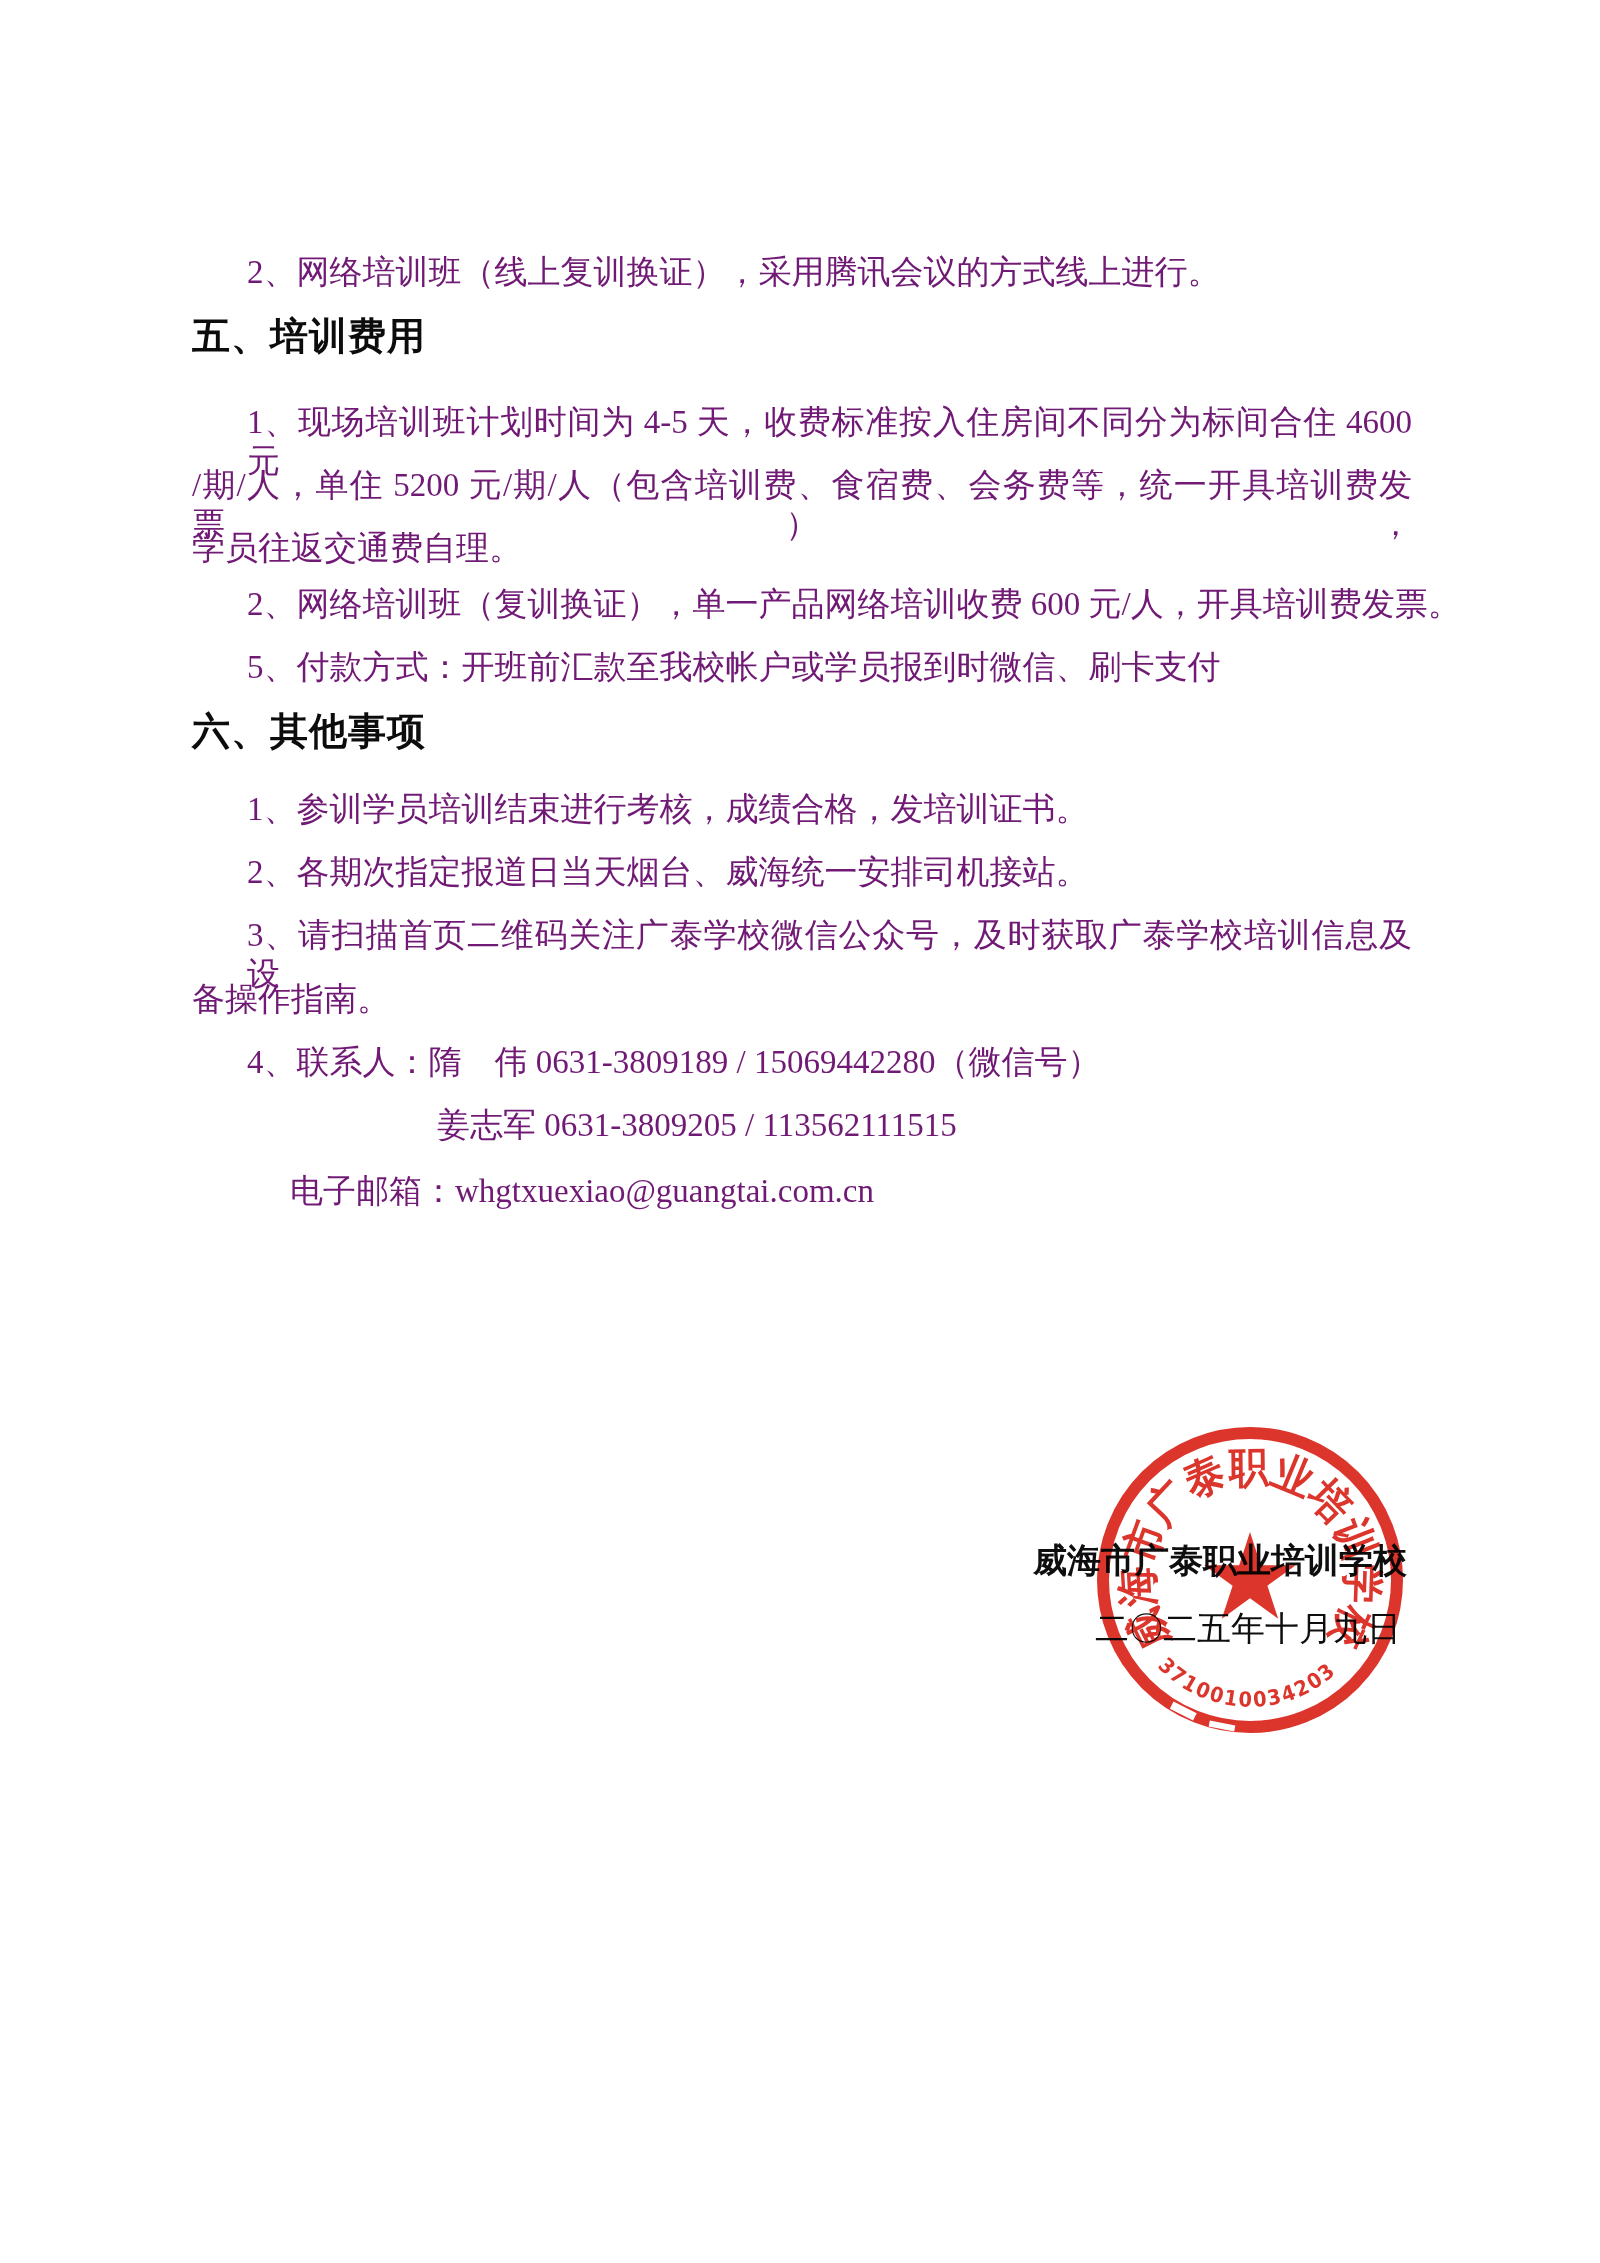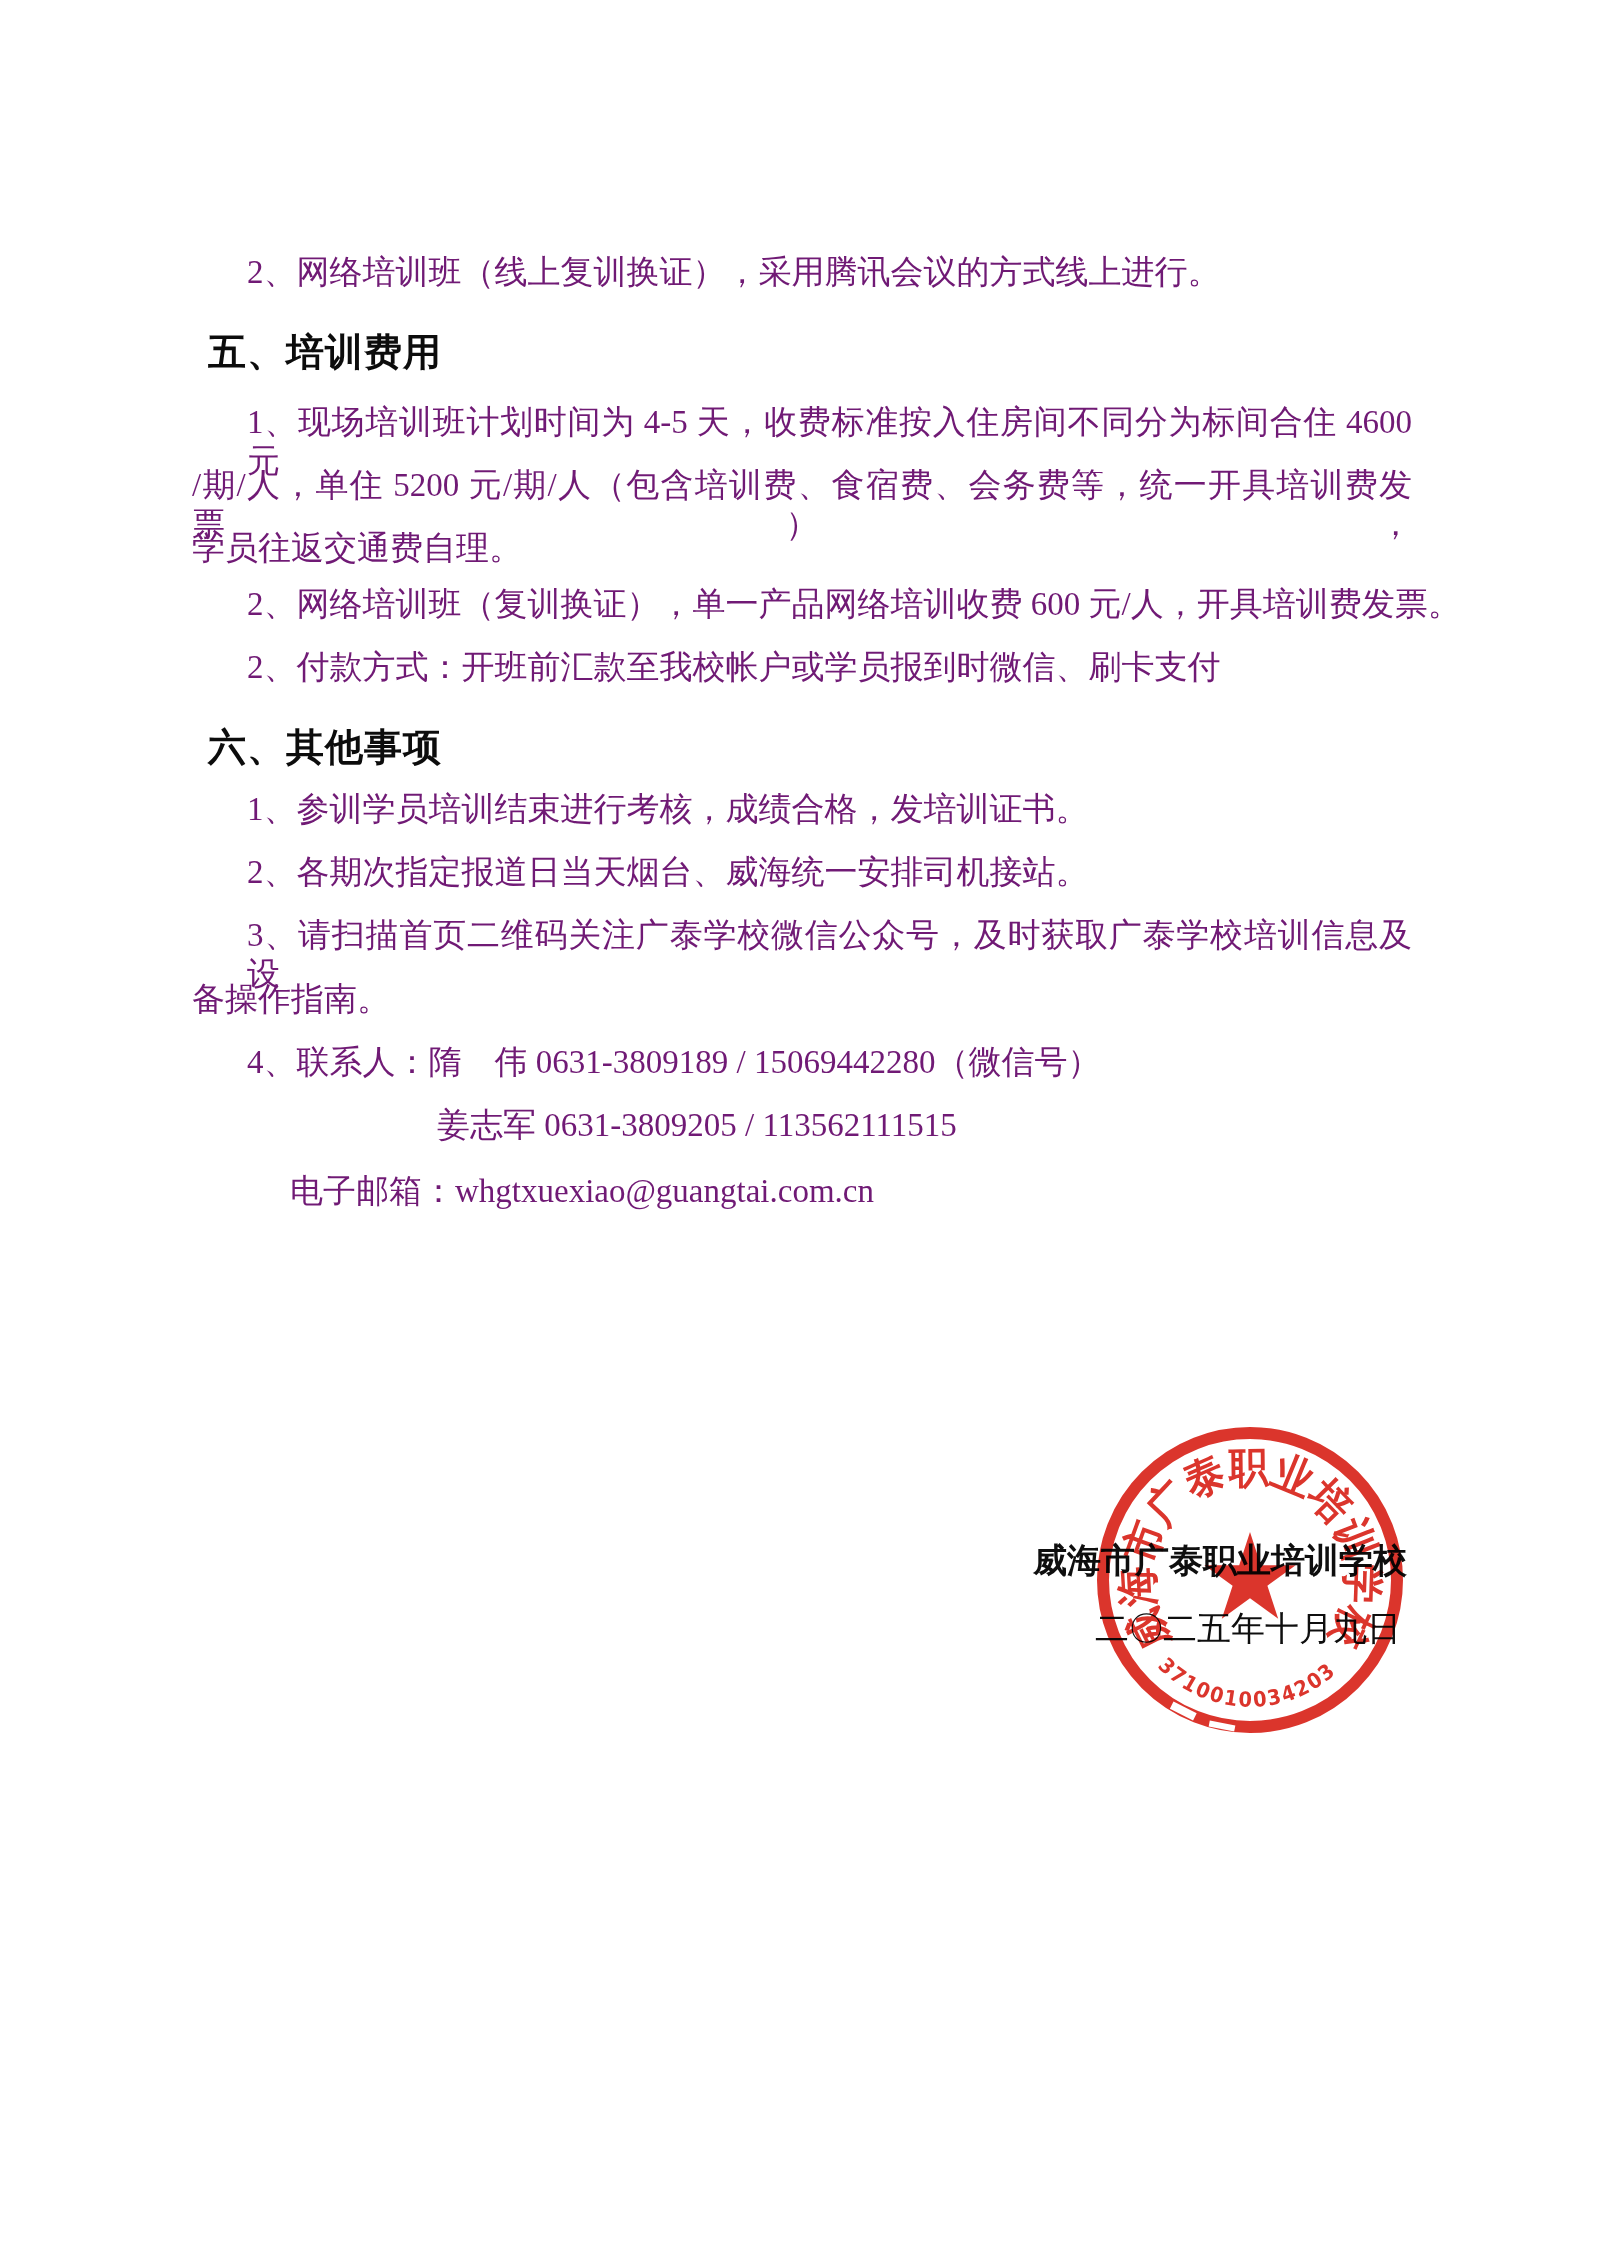--- a/index.html
+++ b/index.html
@@ -17,21 +17,21 @@
     font-size:33px;
     line-height:1.18;
     color:#701a75;
   }
   .just{
     text-align:justify;
     text-align-last:justify;
   }
   .hd{
     position:absolute;
-    margin:16px;
+    margin:0;
     font-size:38px;
     font-weight:700;
     line-height:1.15;
     color:#0c0c0c;
     letter-spacing:1px;
   }
   
   .l0{left:247px;top:253px}
   .h5{left:192px;top:315px}
   .l1{left:247px;top:403px;width:1165px}
@@ -73,21 +73,21 @@
 <div class="page">
 
   <div class="ln l0">2、网络培训班（线上复训换证），采用腾讯会议的方式线上进行。</div>
 
   <h2 class="hd h5">五、培训费用</h2>
 
   <div class="ln l1 just">1、现场培训班计划时间为 4-5 天，收费标准按入住房间不同分为标间合住 4600 元</div>
   <div class="ln l2 just">/期/人，单住 5200 元/期/人（包含培训费、食宿费、会务费等，统一开具培训费发票），</div>
   <div class="ln l3">学员往返交通费自理。</div>
   <div class="ln l4">2、网络培训班（复训换证），单一产品网络培训收费 600 元/人，开具培训费发票。</div>
-  <div class="ln l5">2、付款方式：开班前汇款至我校帐户或学员报到时微信、刷卡支付</div>
+  <div class="ln l5">5、付款方式：开班前汇款至我校帐户或学员报到时微信、刷卡支付</div>
 
   <h2 class="hd h6">六、其他事项</h2>
 
   <div class="ln l6">1、参训学员培训结束进行考核，成绩合格，发培训证书。</div>
   <div class="ln l7">2、各期次指定报道日当天烟台、威海统一安排司机接站。</div>
   <div class="ln l8 just">3、请扫描首页二维码关注广泰学校微信公众号，及时获取广泰学校培训信息及设</div>
   <div class="ln l9">备操作指南。</div>
   <div class="ln l10">4、联系人：隋　伟 0631-3809189 / 15069442280（微信号）</div>
   <div class="ln l11">姜志军 0631-3809205 / 113562111515</div>
   <div class="ln l12">电子邮箱：whgtxuexiao@guangtai.com.cn</div>

